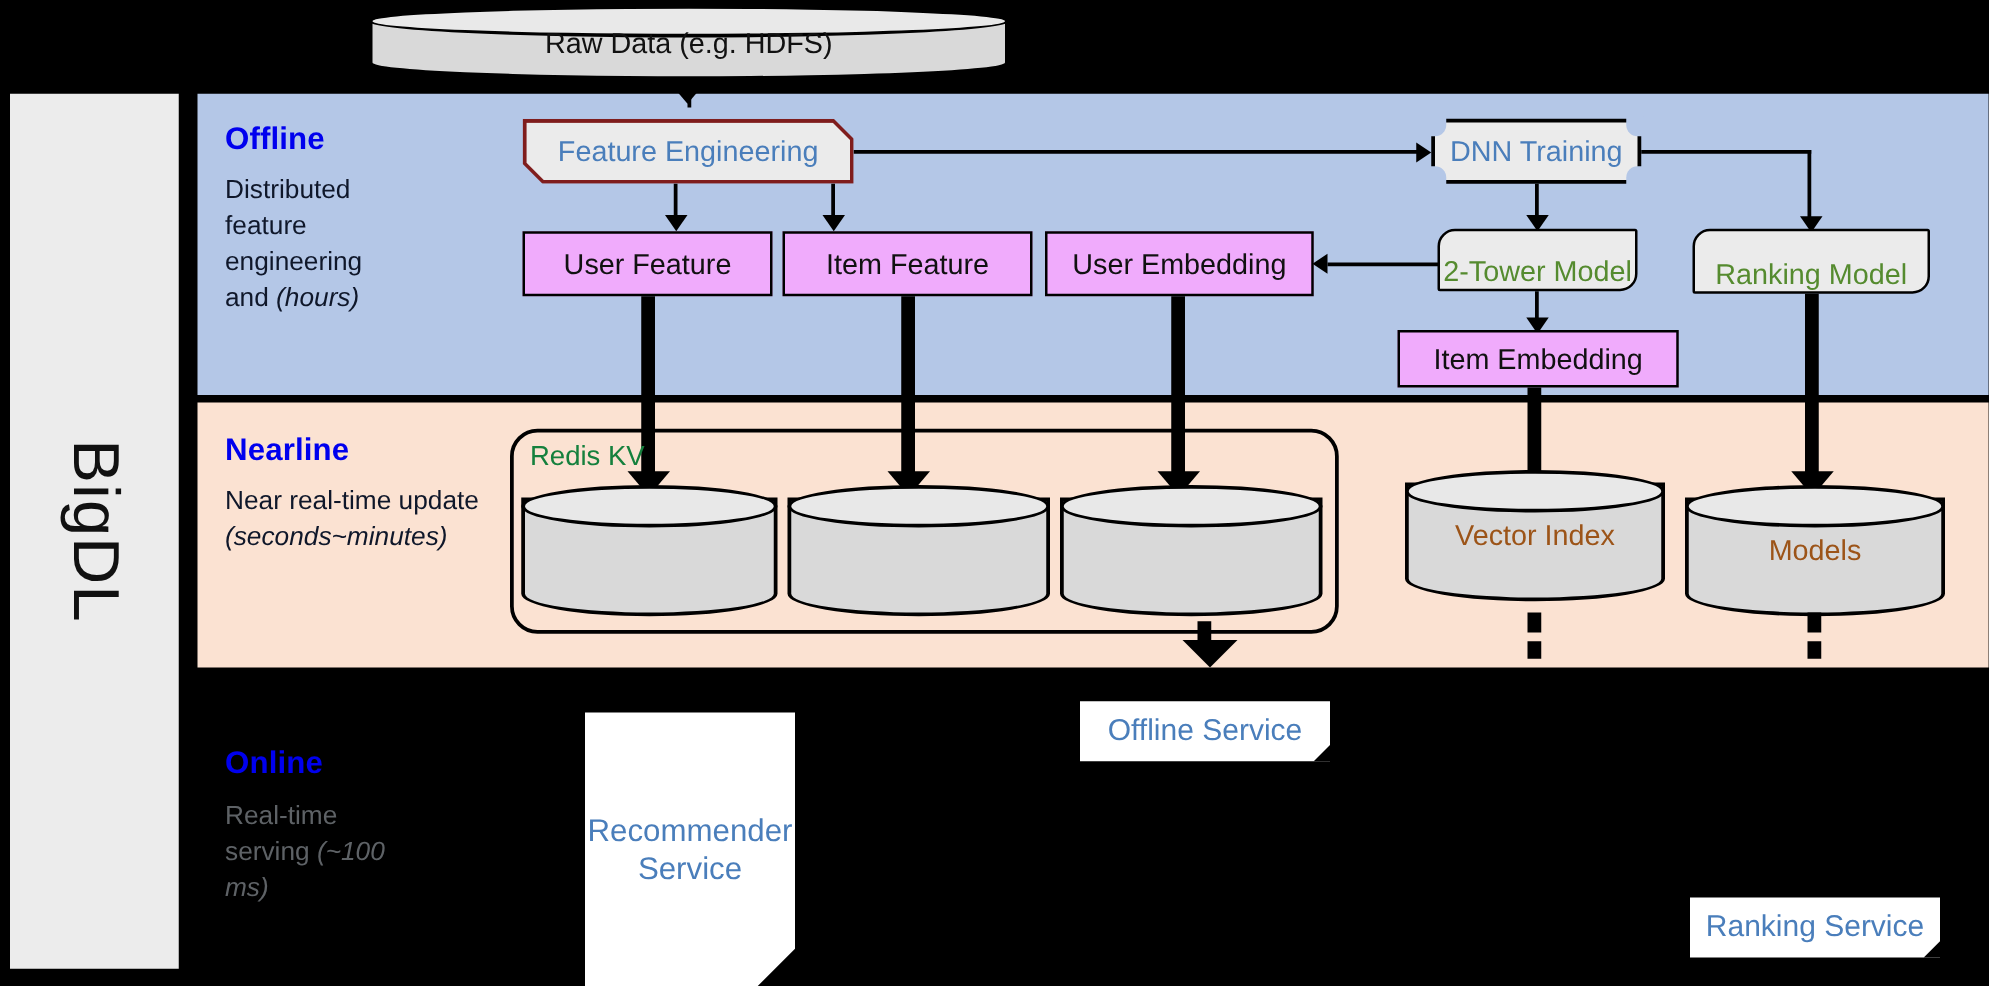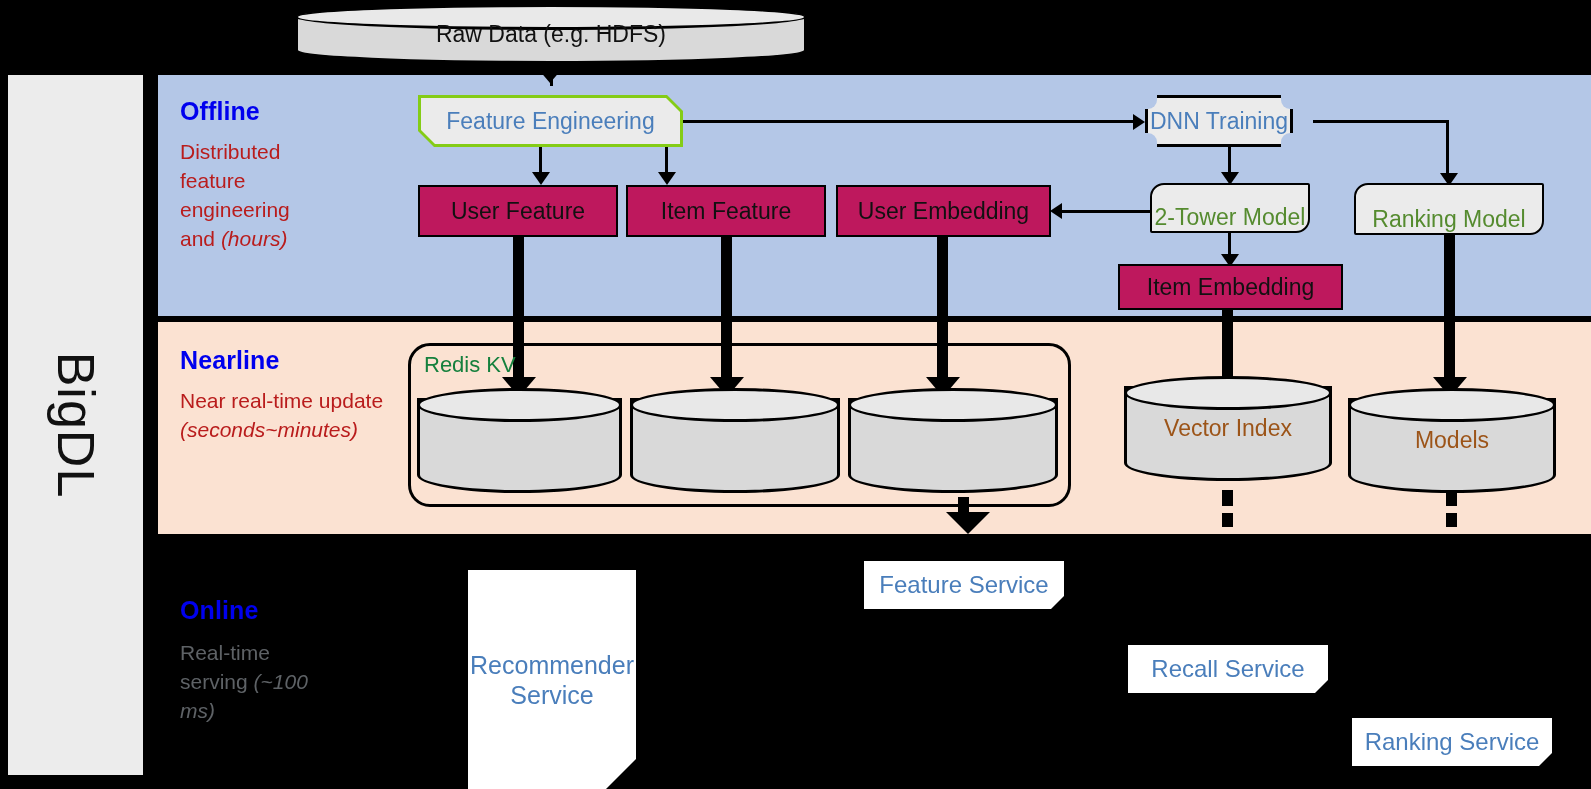--- a/index.html
+++ b/index.html
@@ -9,37 +9,37 @@
 
   .abs{position:absolute;box-sizing:border-box;}
 
   
   .band{position:absolute;left:158px;box-sizing:border-box;padding-left:25px;}
   #band-offline {top:75px;  height:241px; width:1433px; background:#b4c7e7;}
   #band-nearline{top:322px; height:212px; width:1433px; background:#fbe2d2;}
   #band-online  {top:540px; height:249px; width:1433px; background:#000000;}
 
   .band-title{position:absolute;left:22px;color:#0000ee;font-size:25px;font-weight:600;letter-spacing:.1px;}
-  .band-desc{position:absolute;left:22px;width:140px;color:#b91c1c;font-size:21px;line-height:29px;}
+  .band-desc{position:absolute;left:22px;width:140px;color:#0f172a;font-size:21px;line-height:29px;}
   #band-online .band-desc{color:#5e6266;}
   .band-desc em{font-style:italic;}
 
   
   #bigdl{left:8px;top:75px;width:135px;height:700px;background:#ececec;}
   #bigdl-label{position:absolute;left:50%;top:50%;
      transform:translate(-50%,-50%) rotate(90deg);
      white-space:nowrap;font-size:52px;color:#111;letter-spacing:1px;}
 
   
-  .gbox{position:absolute;background:#be185d;border:2.5px solid #000;
+  .gbox{position:absolute;background:#f0abfc;border:2.5px solid #000;
         display:flex;align-items:center;justify-content:center;
         color:#111;font-size:23px;box-sizing:border-box;}
   .blue-txt{color:#4a7ebb;}
   .green-txt{color:#558b2f;}
-  .notched-wrap{position:absolute;background:#84cc16;
+  .notched-wrap{position:absolute;background:#7f1d1d;
            clip-path:polygon(0 0, calc(100% - 16px) 0, 100% 16px, 100% 100%, 16px 100%, 0 calc(100% - 16px));}
   .notched-in{position:absolute;left:3px;top:3px;right:3px;bottom:3px;background:#ebebeb;
            clip-path:polygon(0 0, calc(100% - 14px) 0, 100% 14px, 100% 100%, 14px 100%, 0 calc(100% - 14px));
            display:flex;align-items:center;justify-content:center;font-size:23px;}
 
   
   .card-wrap{position:absolute;background:#000;border-radius:4px;}
   .card-in{position:absolute;left:3px;top:3px;right:3px;bottom:3px;background:#ebebeb;
         display:flex;align-items:center;justify-content:center;font-size:23px;border-radius:3px;}
   .card-notch{position:absolute;width:14px;height:16px;background:#b4c7e7;}
@@ -131,21 +131,21 @@
   <div class="vline thin" style="left:550px;top:64px;height:22px"></div>
   <div class="arrow-d big" style="left:533px;top:63px"></div>
 
   <div class="notched-wrap" style="left:418px;top:95px;width:265px;height:52px">
     <div class="notched-in blue-txt">Feature Engineering</div>
   </div>
 
   <div class="hline" style="left:683px;top:120px;width:452px;height:3px"></div>
   <div class="arrow-r" style="left:1133px;top:114px"></div>
 
-  <div class="card-wrap" style="left:1145px;top:95px;width:148px;height:52px">
+  <div class="card-wrap" style="left:1145px;top:95px;width:168px;height:52px">
     <div class="card-in blue-txt">DNN Training</div>
     <div class="card-notch" style="left:-2px;top:-2px;border-radius:0 0 9px 0"></div>
     <div class="card-notch" style="right:-2px;top:-2px;border-radius:0 0 0 9px"></div>
     <div class="card-notch" style="left:-2px;bottom:-2px;border-radius:0 9px 0 0"></div>
     <div class="card-notch" style="right:-2px;bottom:-2px;border-radius:9px 0 0 0"></div>
   </div>
 
   <div class="vline thin" style="left:539px;top:147px;height:28px"></div>
   <div class="arrow-d" style="left:532px;top:172px"></div>
 
@@ -238,25 +238,21 @@
   <div class="dashseg" style="left:1222px;top:513px;height:14px"></div>
 
   <div class="dashseg" style="left:1446px;top:490px;height:16px"></div>
   <div class="dashseg" style="left:1446px;top:513px;height:14px"></div>
 
   <div class="doc" id="doc-recommender">
     <span>Recommender Service</span>
     <span class="fold"></span>
   </div>
   <div class="doc" id="doc-feature">
-    <span>Feature Service</span>
-    <span class="fold"></span>
-  </div>
-  <div class="doc" id="doc-recall">
-    <span>Recall Service</span>
+    <span>Offline Service</span>
     <span class="fold"></span>
   </div>
   <div class="doc" id="doc-ranking">
     <span>Ranking Service</span>
     <span class="fold"></span>
   </div>
 
 </div>
 
 </body></html>

